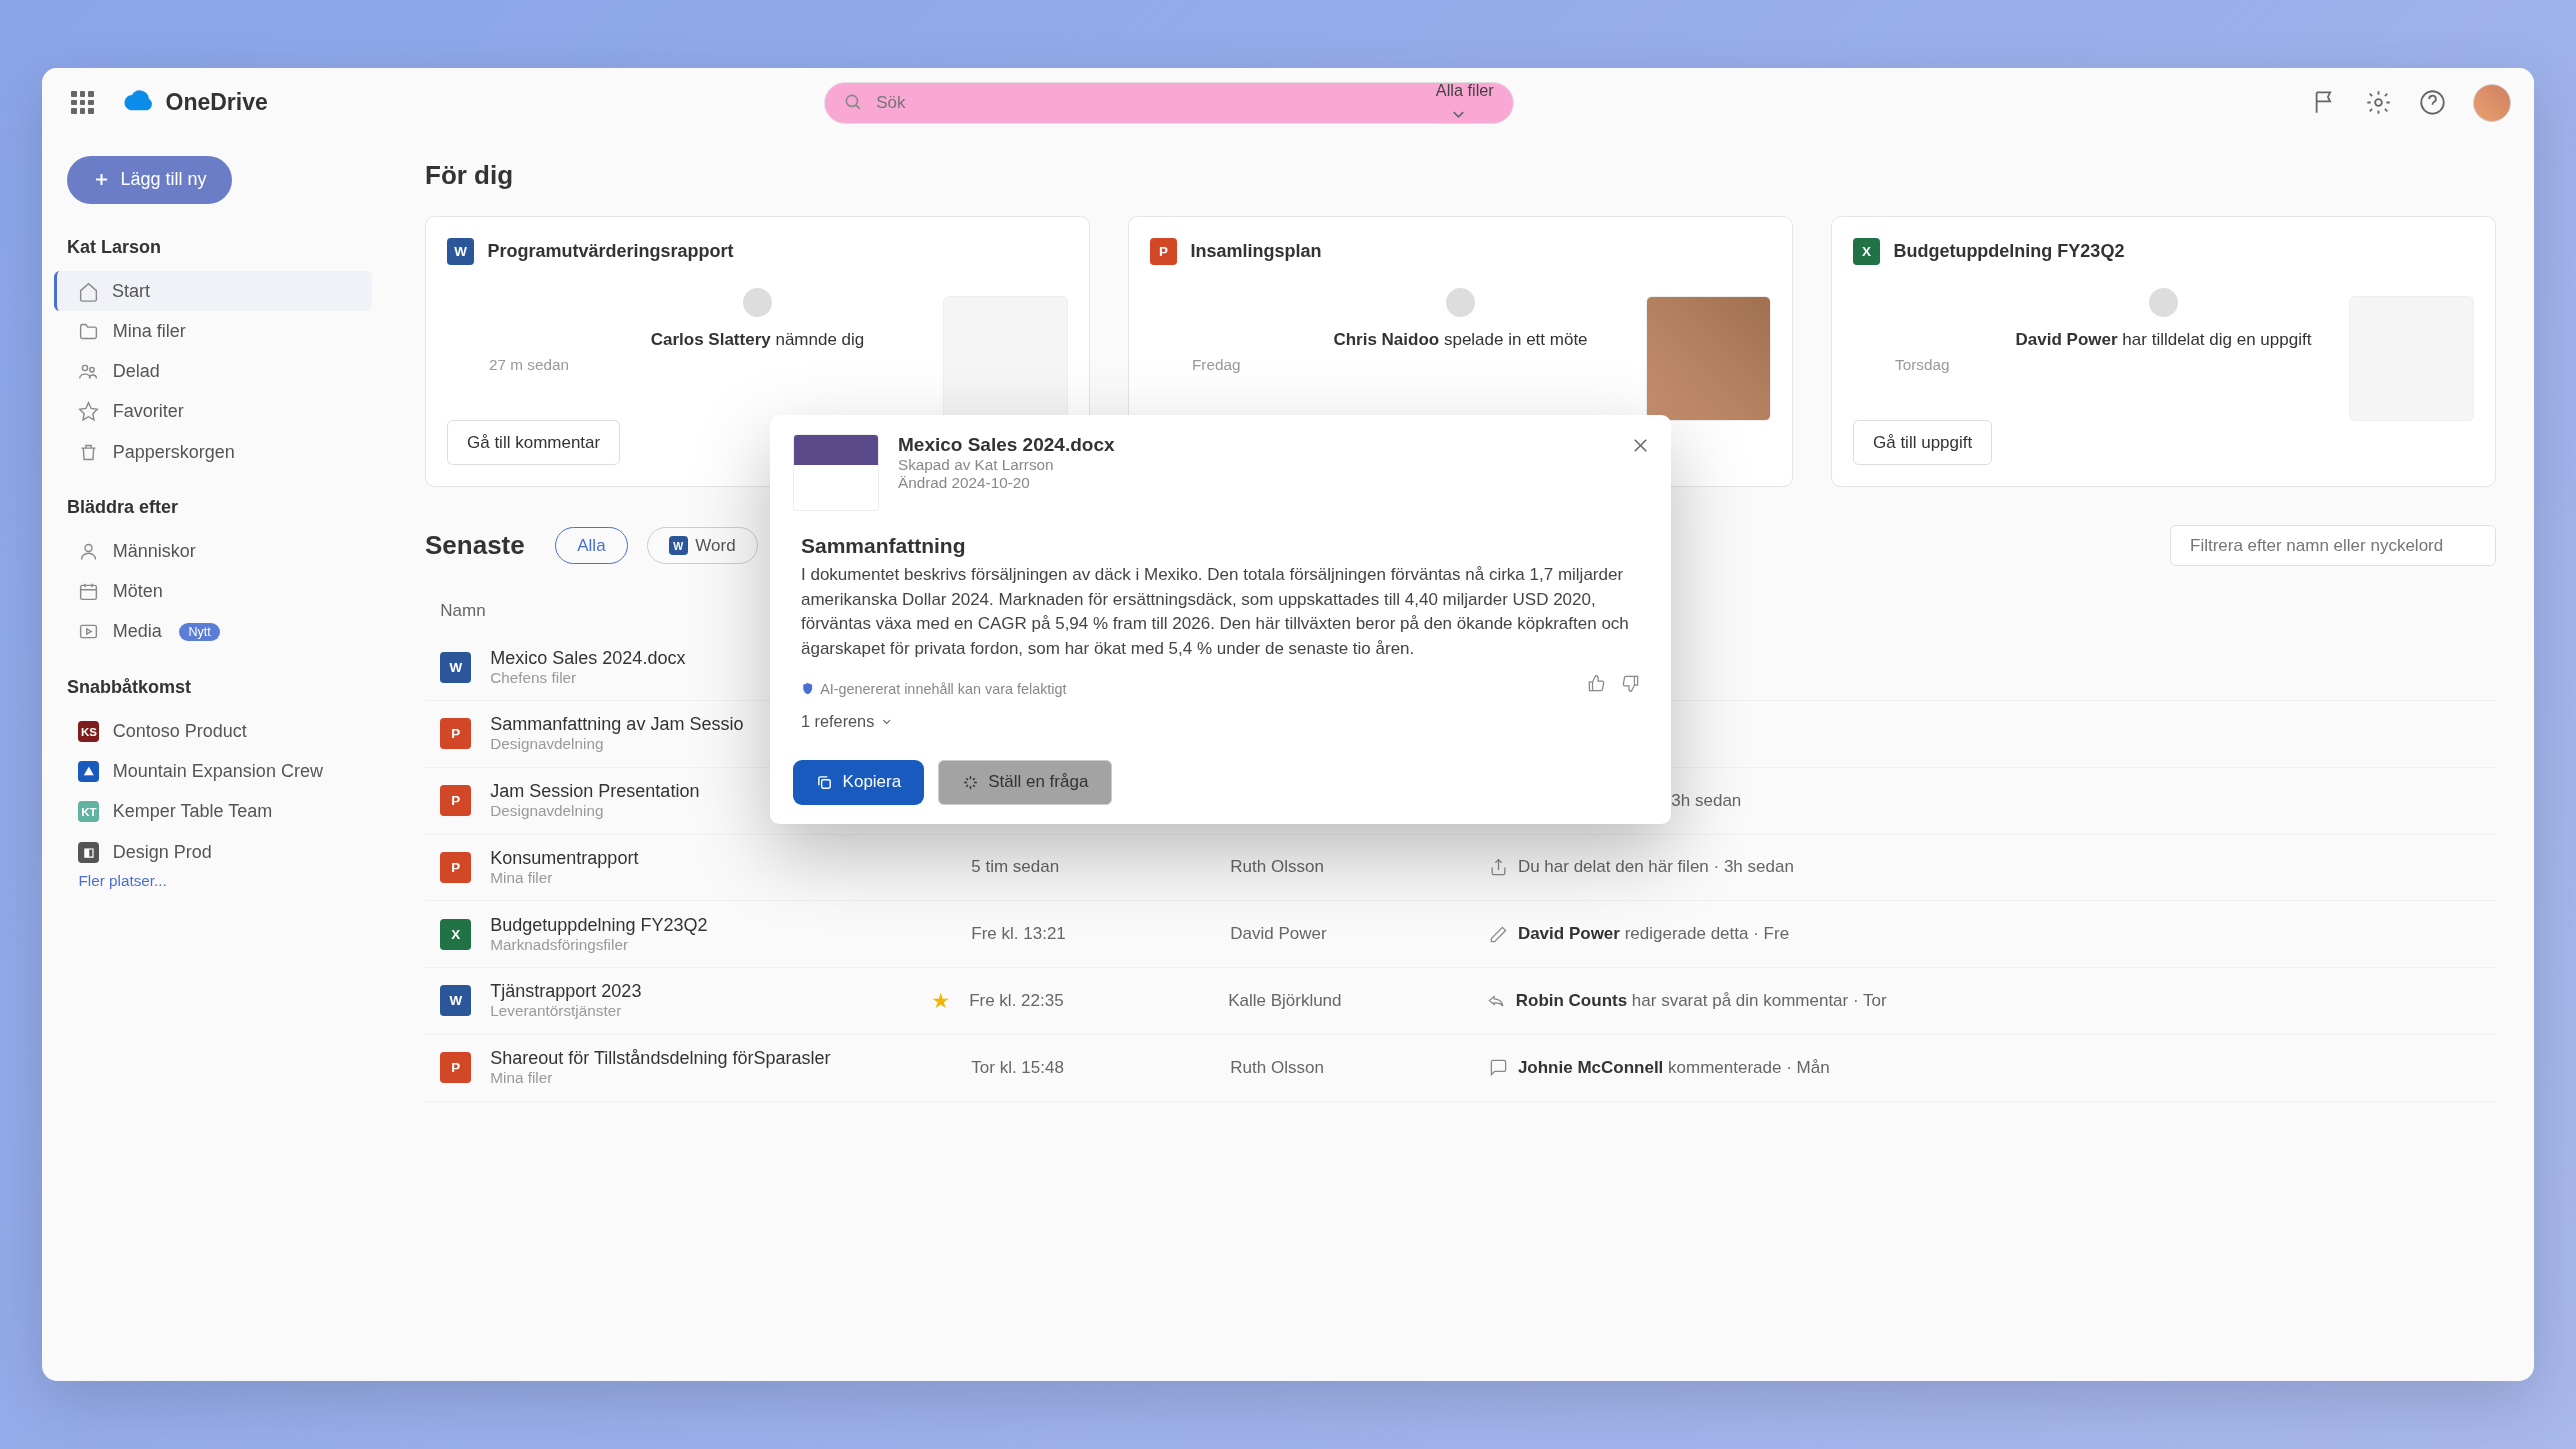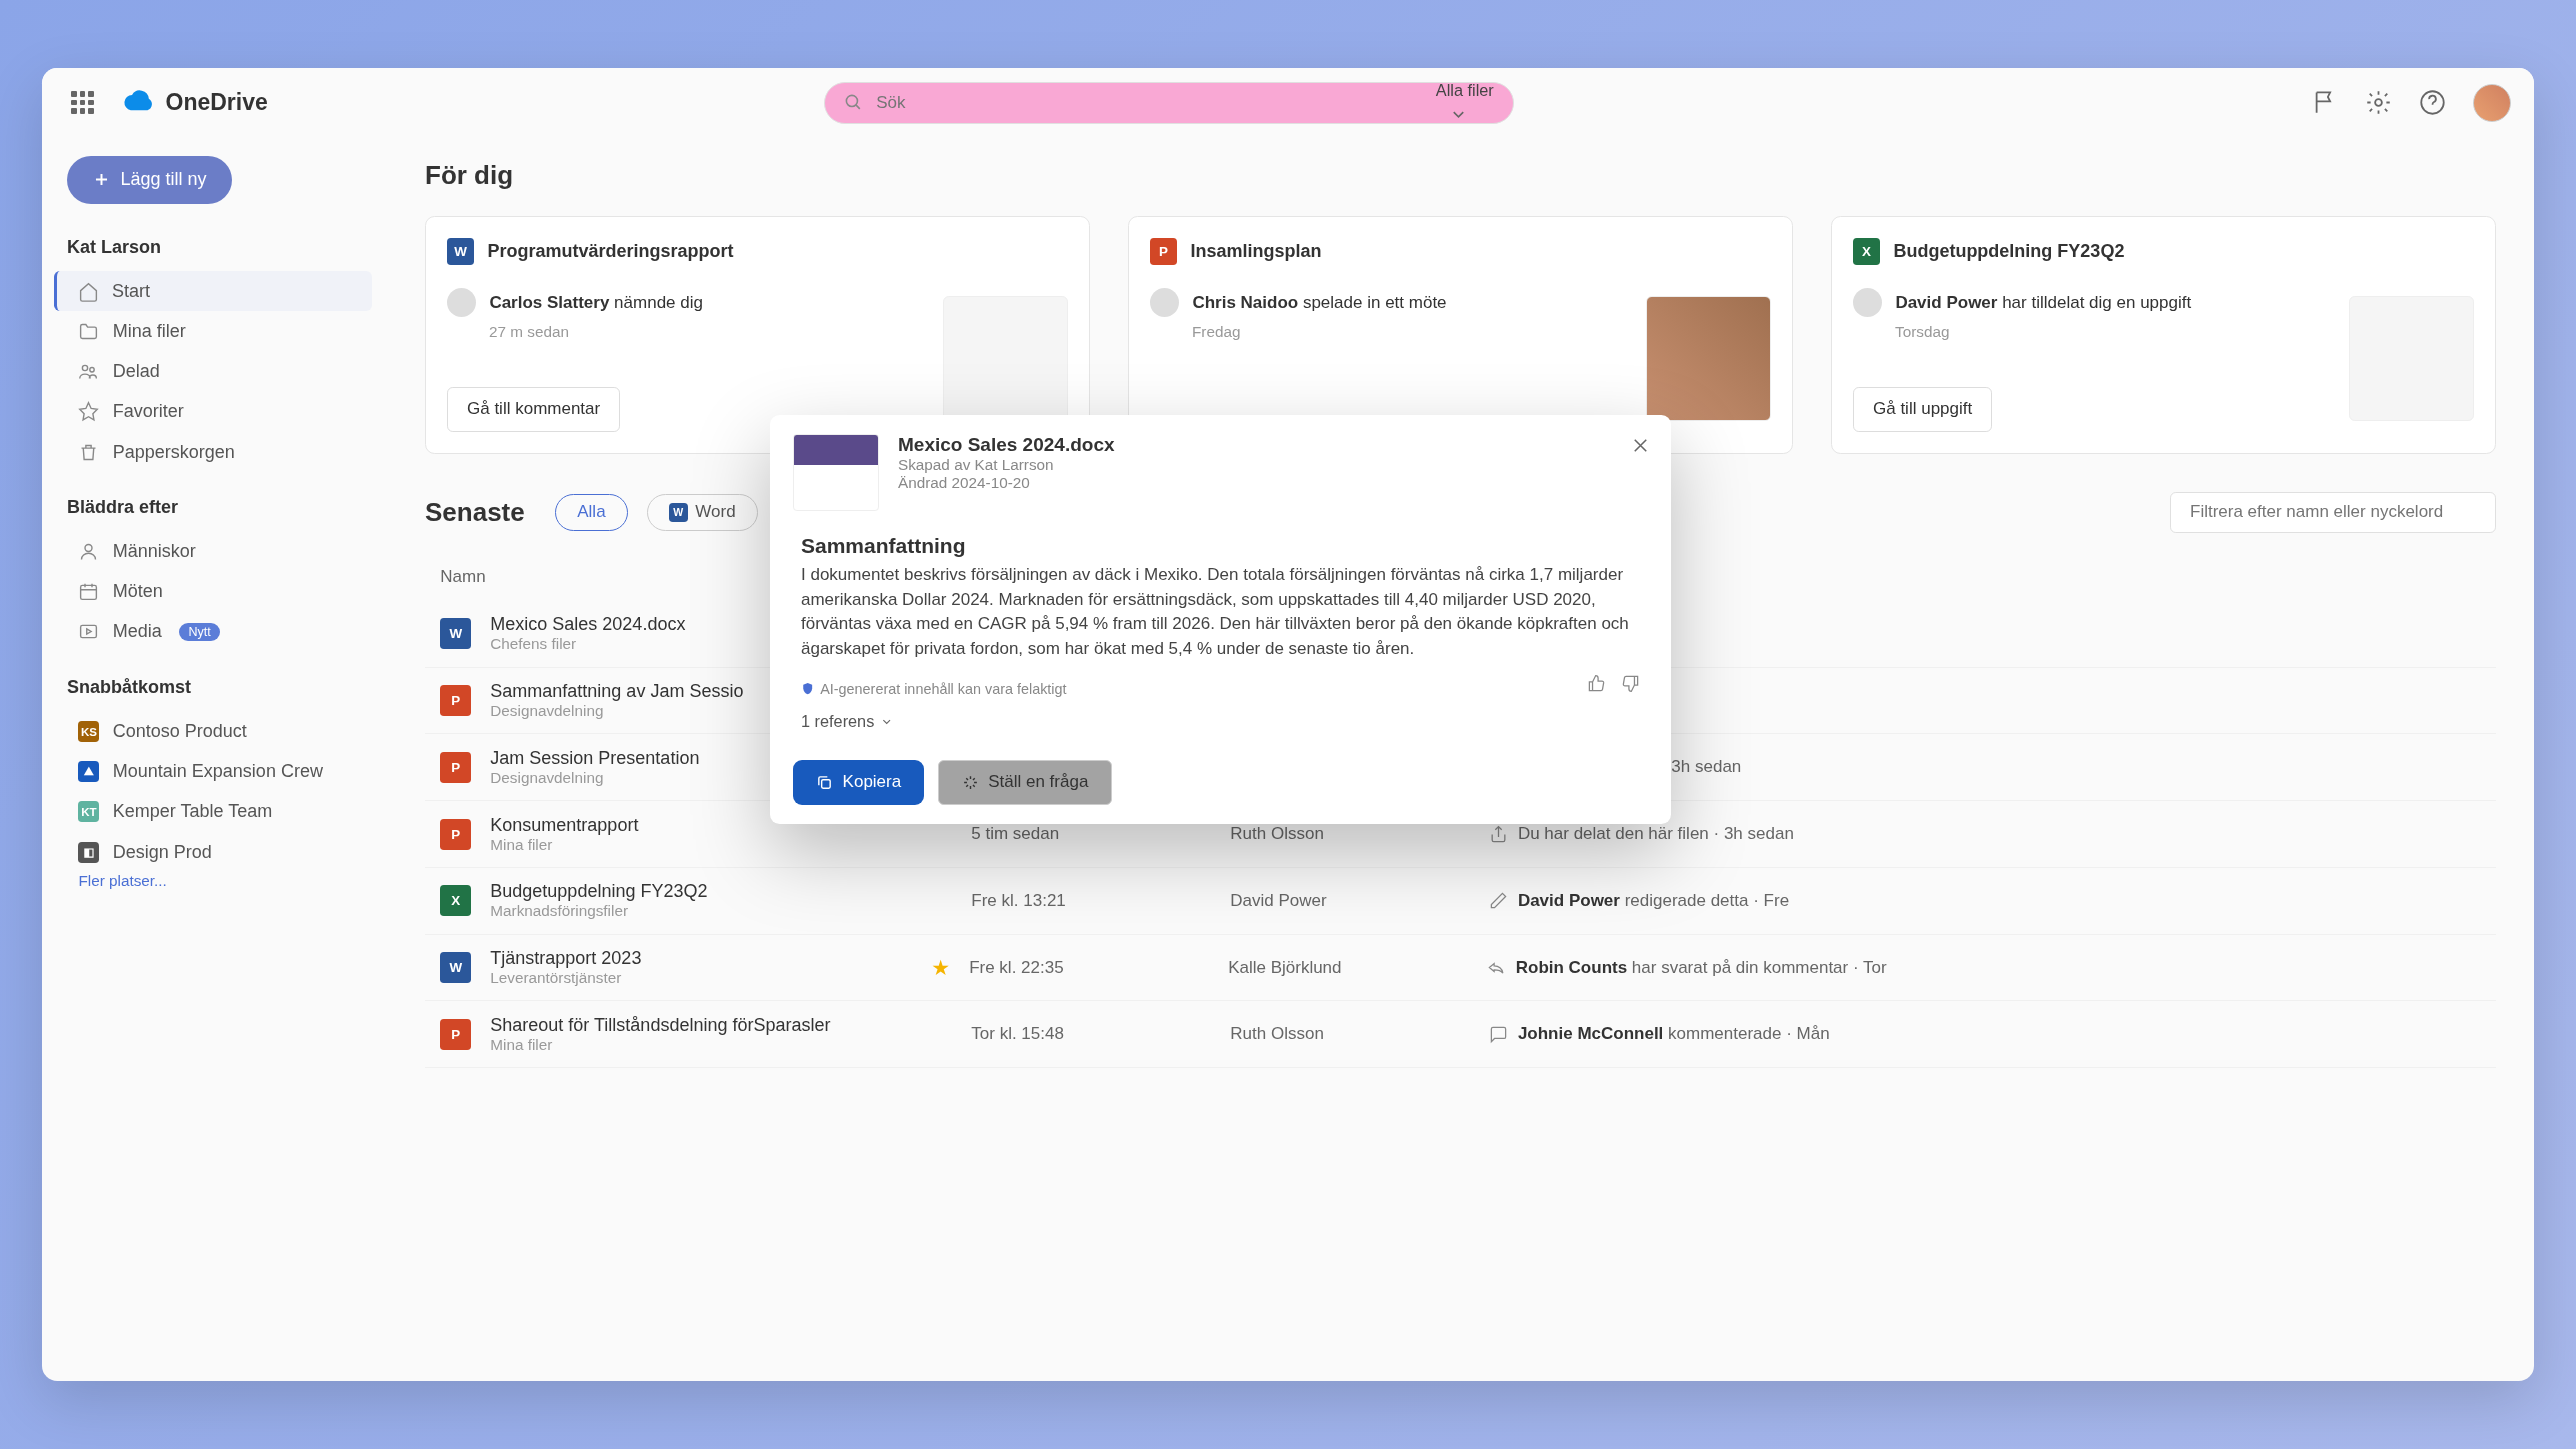--- a/index.html
+++ b/index.html
@@ -49,21 +49,21 @@
 .sb-item .ico { width: 21px; height: 21px; color: #888; }
 .badge-new { background: #5b7dd8; color: #fff; font-size: 12.5px; padding: 1.9px 9.6px; border-radius: 9.6px; margin-left: 3.8px; }
 .sq-icon { width: 21px; height: 21px; border-radius: 3.8px; display: flex; align-items: center; justify-content: center; font-size: 11.5px; font-weight: 600; color: #fff; }
 .more-link { font-size: 15.3px; color: #4a6fd4; padding-left: 11.5px; cursor: pointer; }
 .main { flex: 1; padding: 23px 38px; overflow: hidden; position: relative; }
 .page-title { font-size: 26px; font-weight: 600; color: #333; margin-bottom: 25px; }
 .cards { display: flex; gap: 38px; margin-bottom: 38px; }
 .card { flex: 1; background: #fff; border: 1px solid #e5e5e5; border-radius: 9.6px; padding: 21px; position: relative; }
 .card-head { display: flex; align-items: center; gap: 13.4px; margin-bottom: 23px; }
 .card-title { font-size: 18px; font-weight: 600; color: #333; }
-.card-person { display: flex; align-items: center; gap: 13.4px; margin-bottom: 5.8px; }
+.card-person { display: flex; align-items: center; gap: 13.4px; margin-bottom: 5.8px; flex-direction: column; }
 .person-avatar { width: 29px; height: 29px; border-radius: 50%; background: #ddd; }
 .card-text { font-size: 17px; color: #333; }
 .card-text .bold { font-weight: 700; }
 .card-meta { font-size: 15.3px; color: #999; margin-left: 42px; }
 .card-thumb { position: absolute; right: 21px; top: 79px; width: 125px; height: 125px; background: #f5f5f5; border: 1px solid #eee; border-radius: 5.8px; }
 .card-thumb.video { background: linear-gradient(45deg,#c89070,#a07050); }
 .card-btn { margin-top: 46px; border: 1px solid #ddd; background: #fff; border-radius: 5.8px; padding: 11.5px 19px; font-size: 17px; color: #333; cursor: pointer; }
 .recent-head { display: flex; align-items: center; gap: 19px; margin-bottom: 21px; }
 .recent-title { font-size: 26px; font-weight: 600; color: #333; margin-right: 11.5px; }
 .pill { border: 1px solid #ccc; border-radius: 19px; padding: 7.7px 21px; font-size: 17px; color: #555; cursor: pointer; display: flex; align-items: center; gap: 7.7px; }
@@ -224,21 +224,21 @@
               <path d="M10 9l5 3-5 3z"></path>
             </svg>
             <span>Media</span>
             <span class="badge-new">Nytt</span>
           </div>
       </div>
       <div class="sb-section">
         <div class="sb-title">Snabbåtkomst</div>
         <div id="quick-list">
             <div class="sb-item">
-              <div class="sq-icon" style="background:#a16207">KS</div>
+              <div class="sq-icon" style="background:#7f1d1d">KS</div>
               <span>Contoso Product</span>
             </div>
             <div class="sb-item">
               <div class="sq-icon" style="background:#185abd">⛰</div>
               <span>Mountain Expansion Crew</span>
             </div>
             <div class="sb-item">
               <div class="sq-icon" style="background:#5fb3a0">KT</div>
               <span>Kemper Table Team</span>
             </div>

